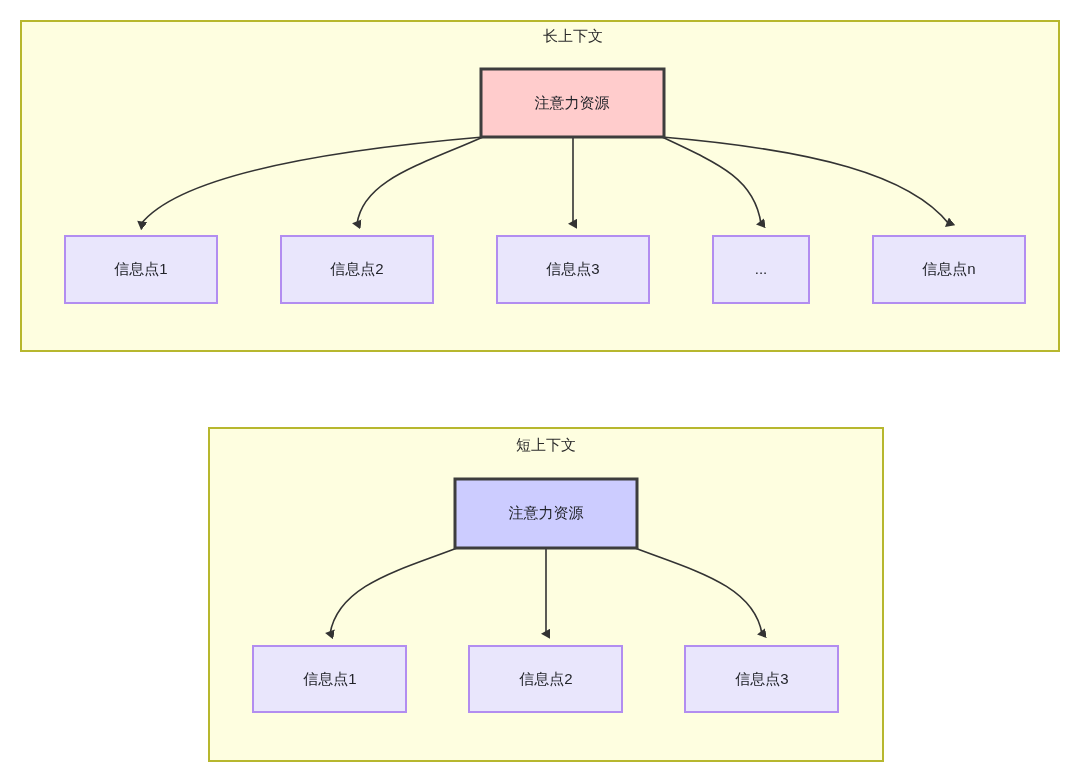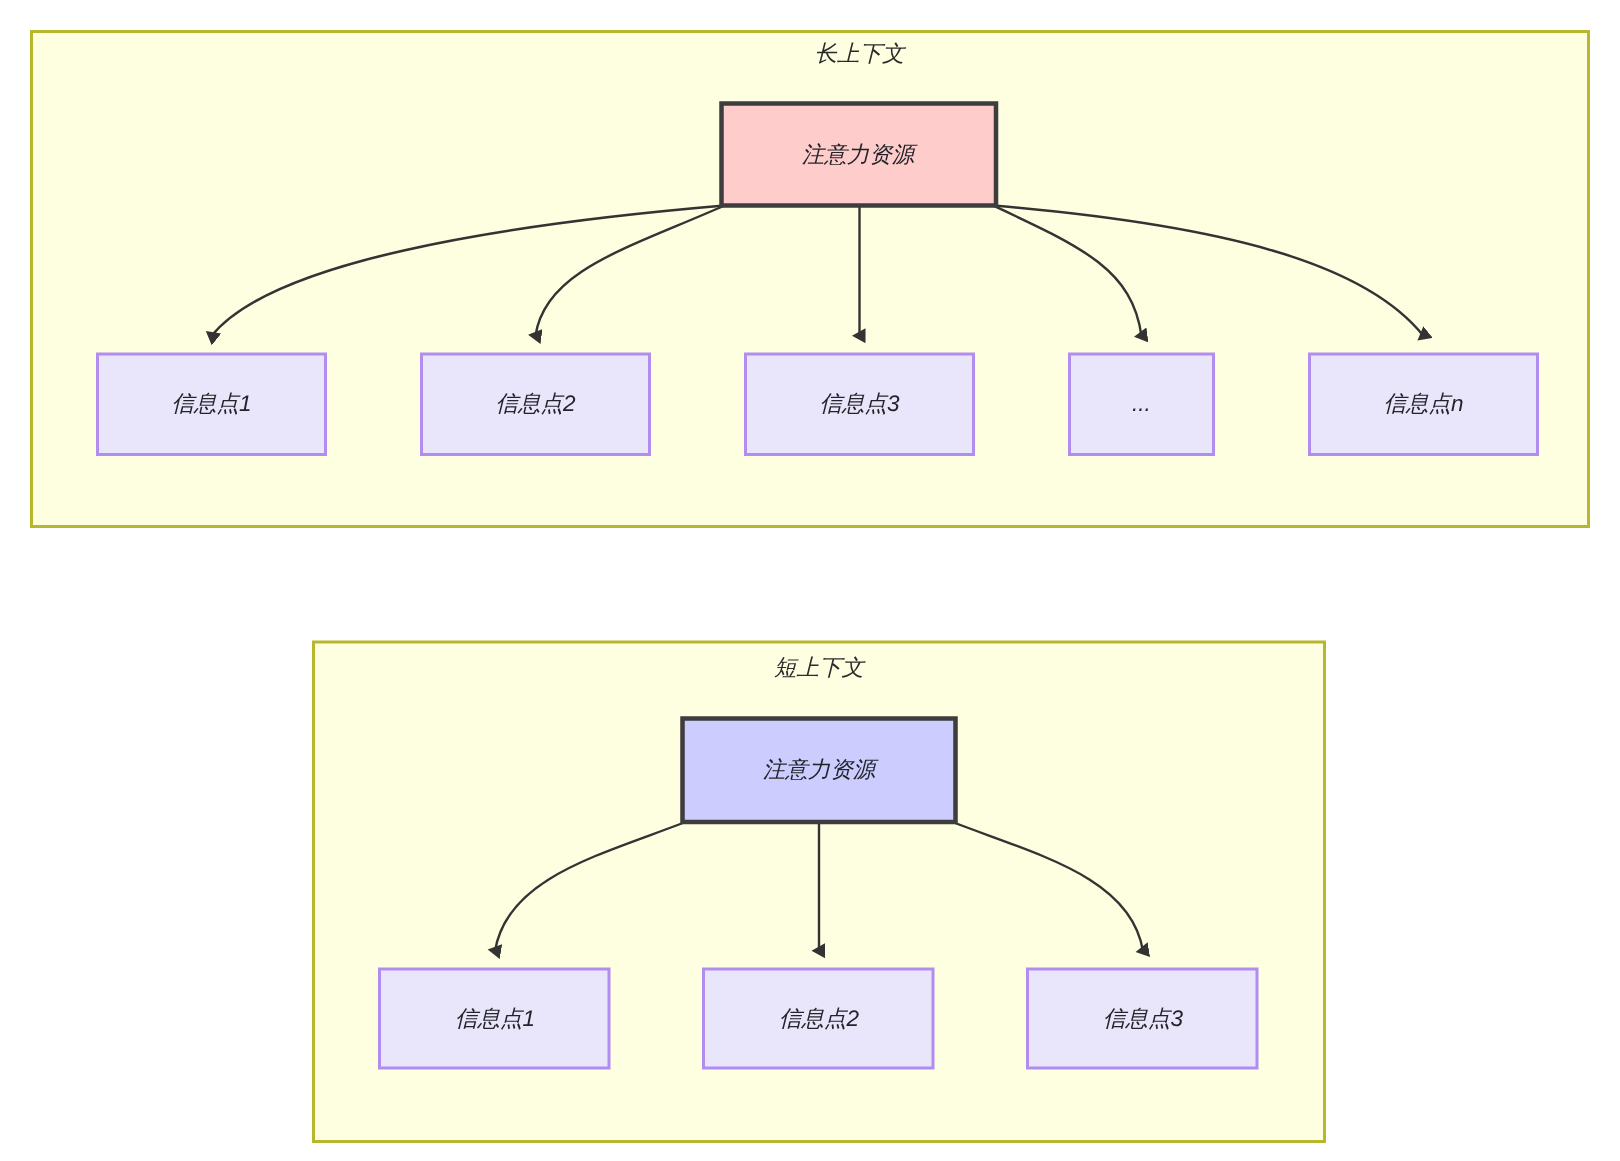--- a/index.html
+++ b/index.html
@@ -12,21 +12,20 @@
     height: 774px;
     position: relative;
     font-family: "Liberation Sans", "DejaVu Sans", sans-serif;
     overflow: hidden;
   }
   #diagram-root {
     position: absolute;
     left: 0; top: 0;
     width: 1080px;
     height: 774px;
-    font-style: italic;
   }
   svg.canvas {
     position: absolute;
     left: 0; top: 0;
     width: 1080px;
     height: 774px;
     display: block;
   }
   .panel-rect {
     fill: #fefee0;

